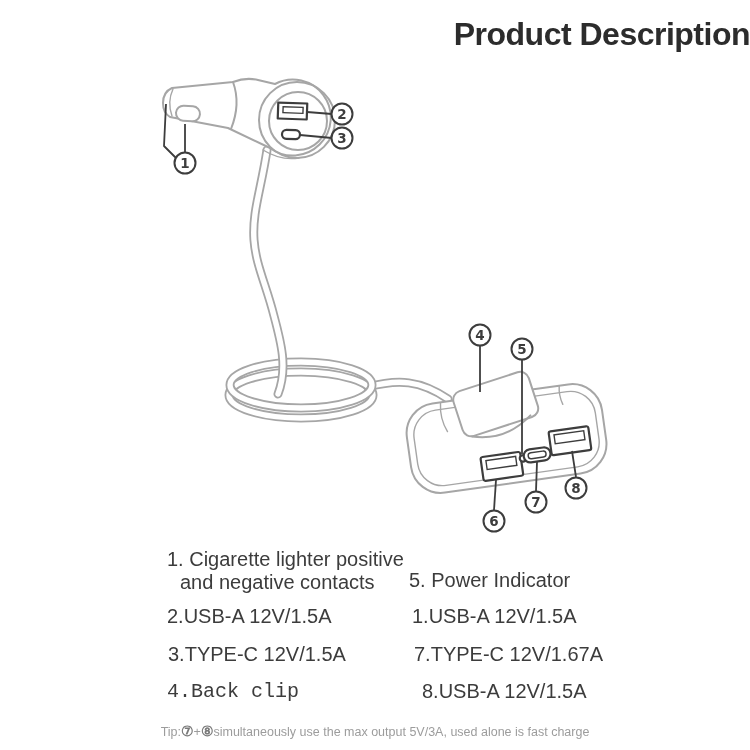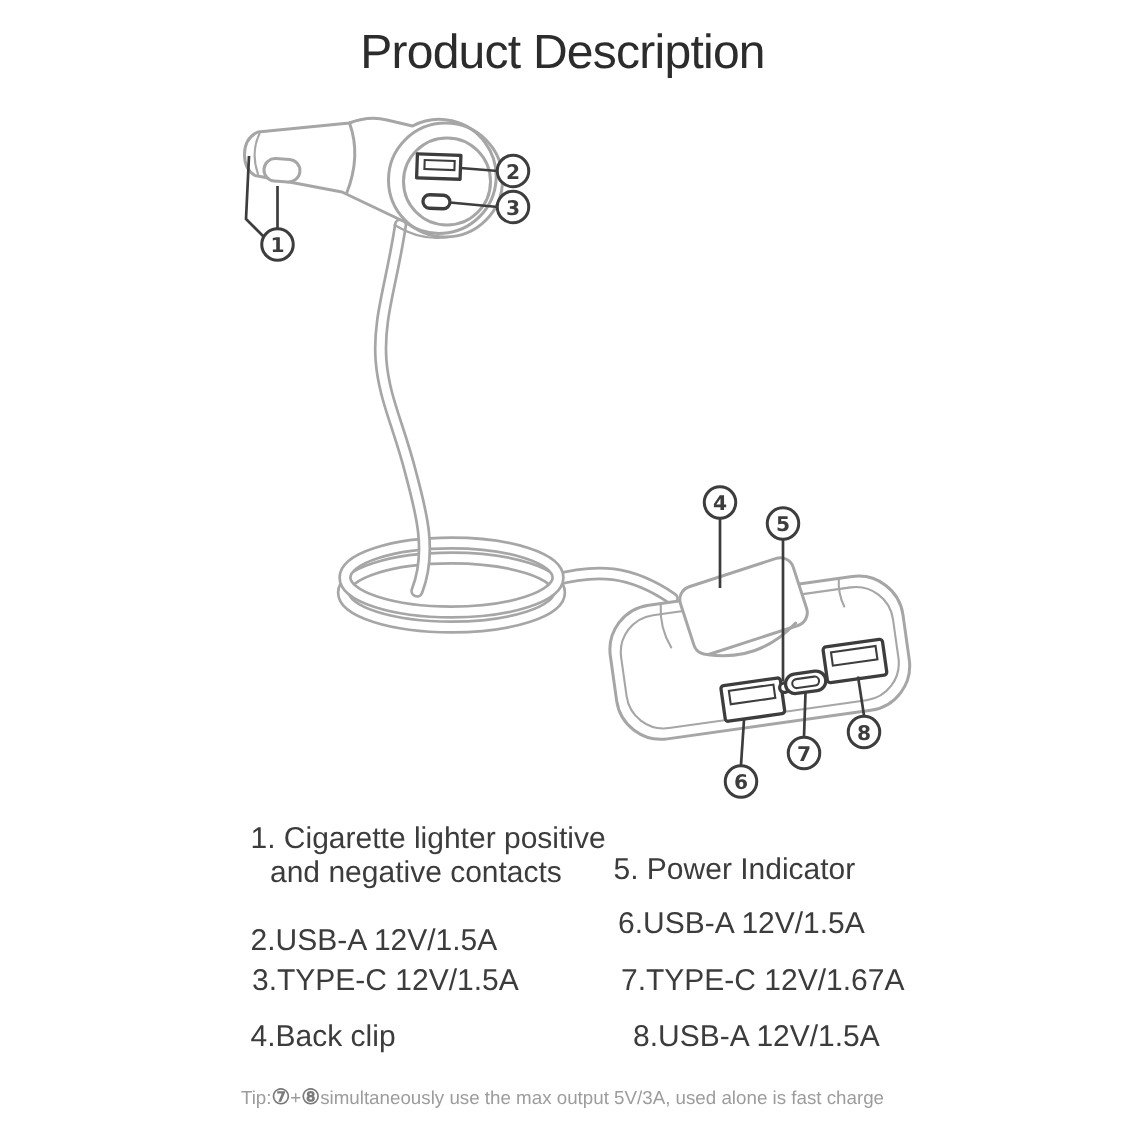--- a/index.html
+++ b/index.html
@@ -1,20 +1,20 @@
 <!DOCTYPE html>
 <html style="--c-line: #a6a6a6; --c-dark: #3d3d3d; --c-text: #3c3c3c; --c-tip: #9c9c9c; --c-title: #2c2c2c;"><head>
 <meta charset="utf-8">
 <style>
   html,body{margin:0;padding:0;}
   body{width:750px;height:750px;background:#ffffff;overflow:hidden;
        font-family:"Liberation Sans",sans-serif;}
   .page{position:relative;width:750px;height:750px;background:#fff;}
-  .title{position:absolute;top:16px;left:0;width:750px;margin:0;text-align:center;
-         font-family:"Liberation Sans",sans-serif;font-weight:400;font-size:32px;
+  .title{position:absolute;top:16px;left:0;width:750px;margin:0;text-align:right;
+         font-family:"Liberation Sans",sans-serif;font-weight:700;font-size:32px;
          letter-spacing:-0.5px;color:var(--c-title,#2c2c2c);}
   .diagram{position:absolute;top:0;left:0;width:750px;height:750px;}
 
   
   .ln{stroke:var(--c-line,#a6a6a6);fill:none;stroke-width:2;stroke-linecap:round;stroke-linejoin:round;}
   .lnf{stroke:var(--c-line,#a6a6a6);fill:#fff;stroke-width:2;stroke-linejoin:round;}
   .thin{stroke-width:1.4;}
   .dk{stroke:var(--c-dark,#3d3d3d);fill:#fff;stroke-width:2.2;stroke-linejoin:round;}
   .dkl{stroke:var(--c-dark,#3d3d3d);fill:none;stroke-width:1.4;}
   .tube-o{stroke:var(--c-line,#a6a6a6);stroke-width:9;fill:none;stroke-linecap:round;}
@@ -125,25 +125,25 @@
       <text class="cnum" x="536" y="507">7</text>
       <text class="cnum" x="576" y="493">8</text>
     </g>
   </svg>
 
   <div>
     <div class="legend-item" style="left:167px;top:548px;">
       <div>1. Cigarette lighter positive</div>
       <div class="line2">and negative contacts</div>
     </div>
-    <div class="legend-item" style="left:167px;top:605px;margin-top:11px;">2.USB-A 12V/1.5A</div>
+    <div class="legend-item" style="left:167px;top:605px;">2.USB-A 12V/1.5A</div>
     <div class="legend-item" style="left:168px;top:643px;">3.TYPE-C 12V/1.5A</div>
-    <div class="legend-item" style="left:167px;top:680px;">4.Back clip</div>
+    <div class="legend-item" style="left:167px;top:680px;font-family:Liberation Mono, monospace;">4.Back clip</div>
 
     <div class="legend-item" style="left:409px;top:569px;">5. Power Indicator</div>
-    <div class="legend-item" style="left:412px;top:605px;">6.USB-A 12V/1.5A</div>
+    <div class="legend-item" style="left:412px;top:605px;">1.USB-A 12V/1.5A</div>
     <div class="legend-item" style="left:414px;top:643px;">7.TYPE-C 12V/1.67A</div>
     <div class="legend-item" style="left:412px;top:680px;margin-left:10px;">8.USB-A 12V/1.5A</div>
   </div>
 
   <div class="tip-bar"><span>Tip:</span><span class="circled">⑦</span><span>+</span><span class="circled">⑧</span><span>simultaneously use the max output 5V/3A, used alone is fast charge</span></div>
 
 </div>
 
 </body></html>

